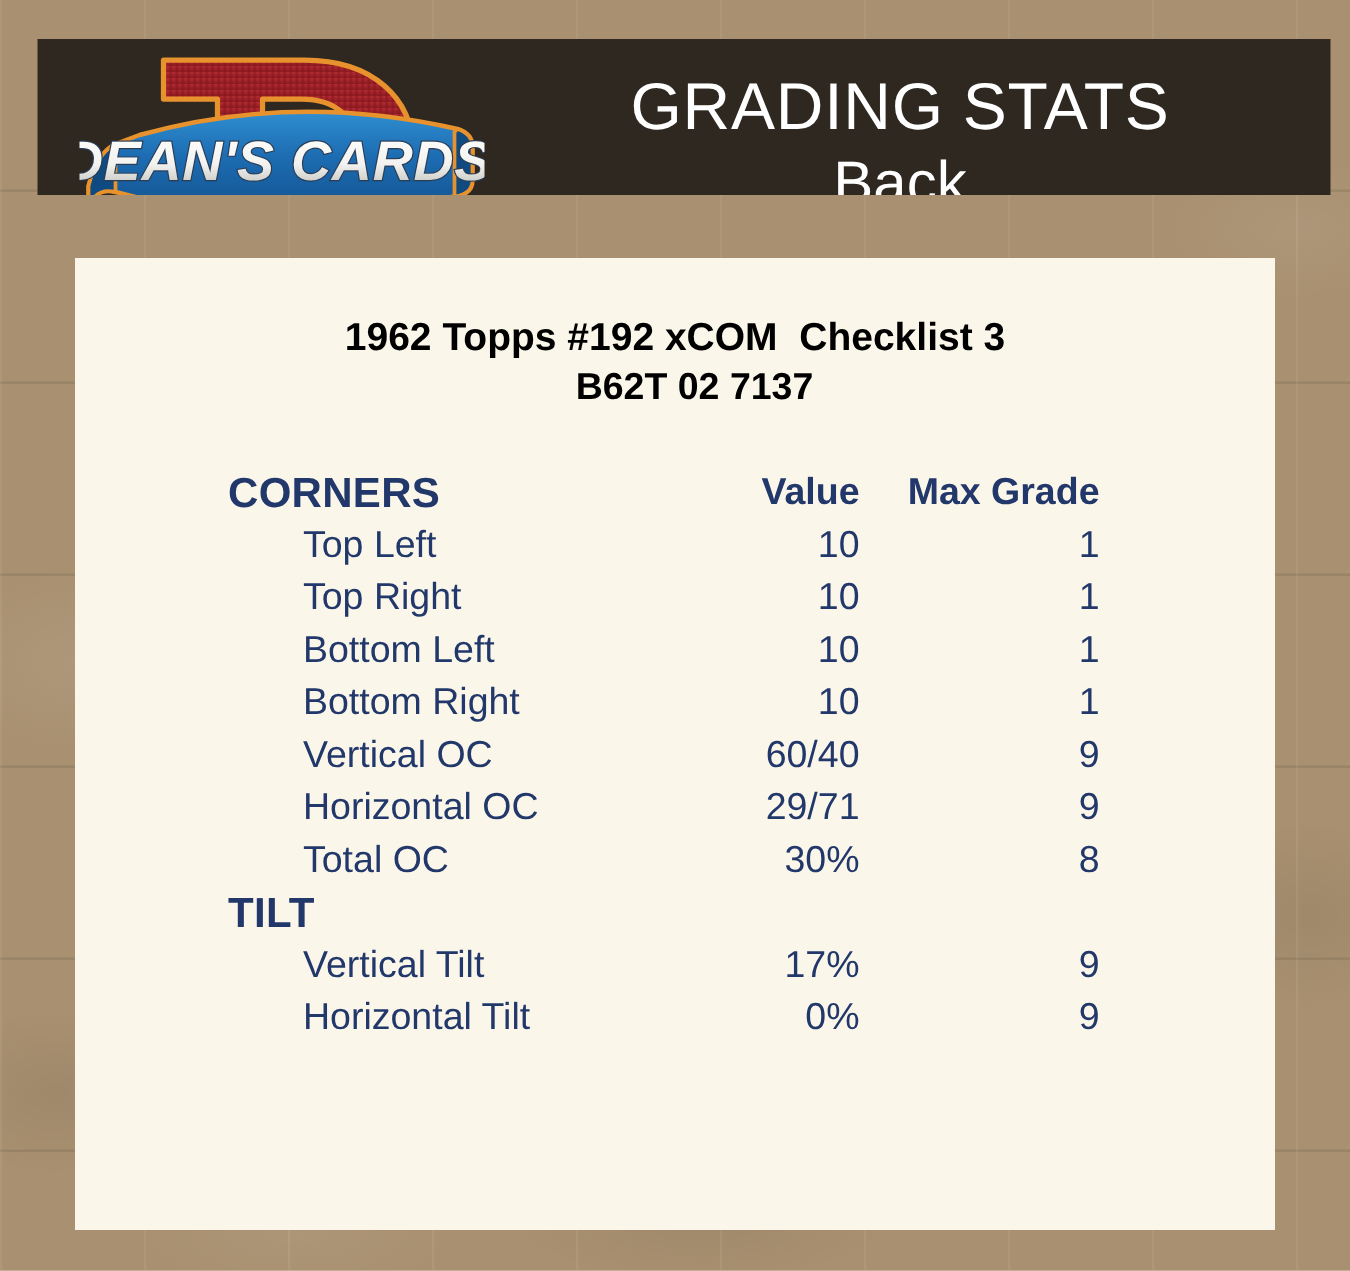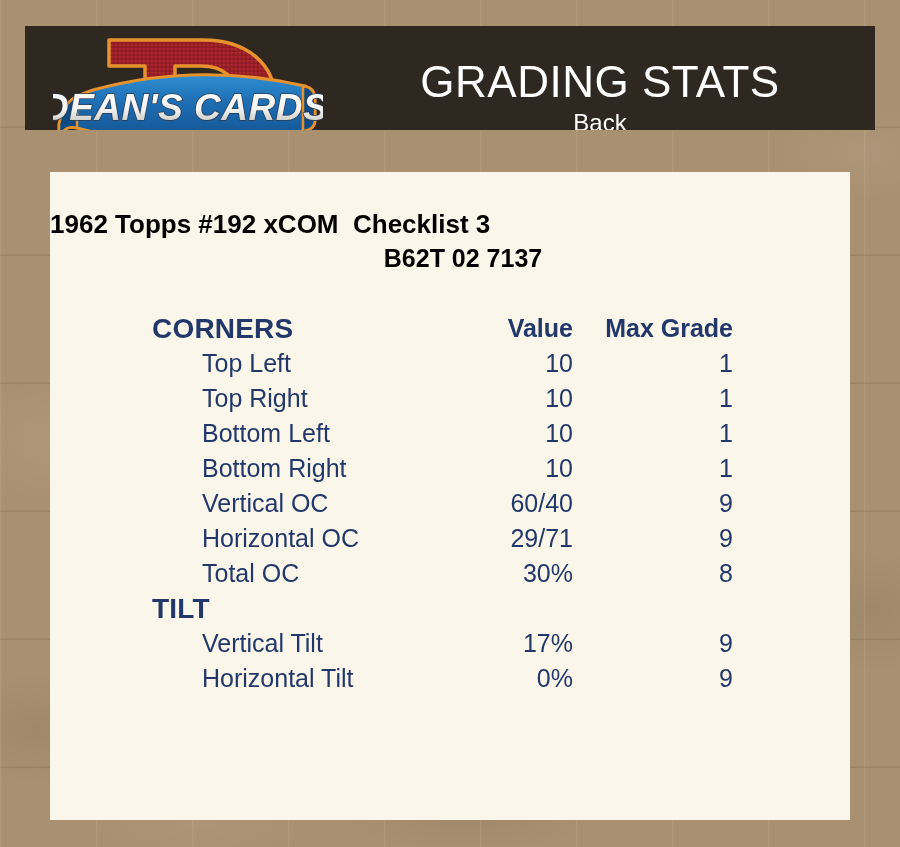--- a/index.html
+++ b/index.html
@@ -45,20 +45,21 @@
 
   
   .header-bar {
     position: absolute;
     left: 25px;
     top: 26px;
     width: 850px;
     height: 104px;
     background: #2e2820;
     overflow: hidden;
+    padding-left: 12px;
   }
 
   
   .logo {
     position: absolute;
     left: 28px;
     top: 2px;
     width: 270px;
     height: 142px;
   }
@@ -78,42 +79,42 @@
   .header-title {
     color: #ffffff;
     font-size: 44px;
     font-weight: 400;
     letter-spacing: 0.5px;
     line-height: 1.02;
     white-space: nowrap;
   }
   .header-subtitle {
     color: #ffffff;
-    font-size: 24px;
+    font-size: 40px;
     font-weight: 400;
     line-height: 1.3;
     margin-top: 2px;
   }
 
   
   .panel {
     position: absolute;
     left: 50px;
     top: 172px;
     width: 800px;
     height: 648px;
     background: #fbf6ea;
   }
 
   .card-title {
     position: absolute;
     left: 0;
     top: 37px;
     width: 800px;
-    text-align: left;
+    text-align: center;
     color: #000000;
     font-size: 26px;
     font-weight: bold;
     white-space: pre;
   }
   .card-code {
     position: absolute;
     left: 0;
     top: 72px;
     width: 800px;

